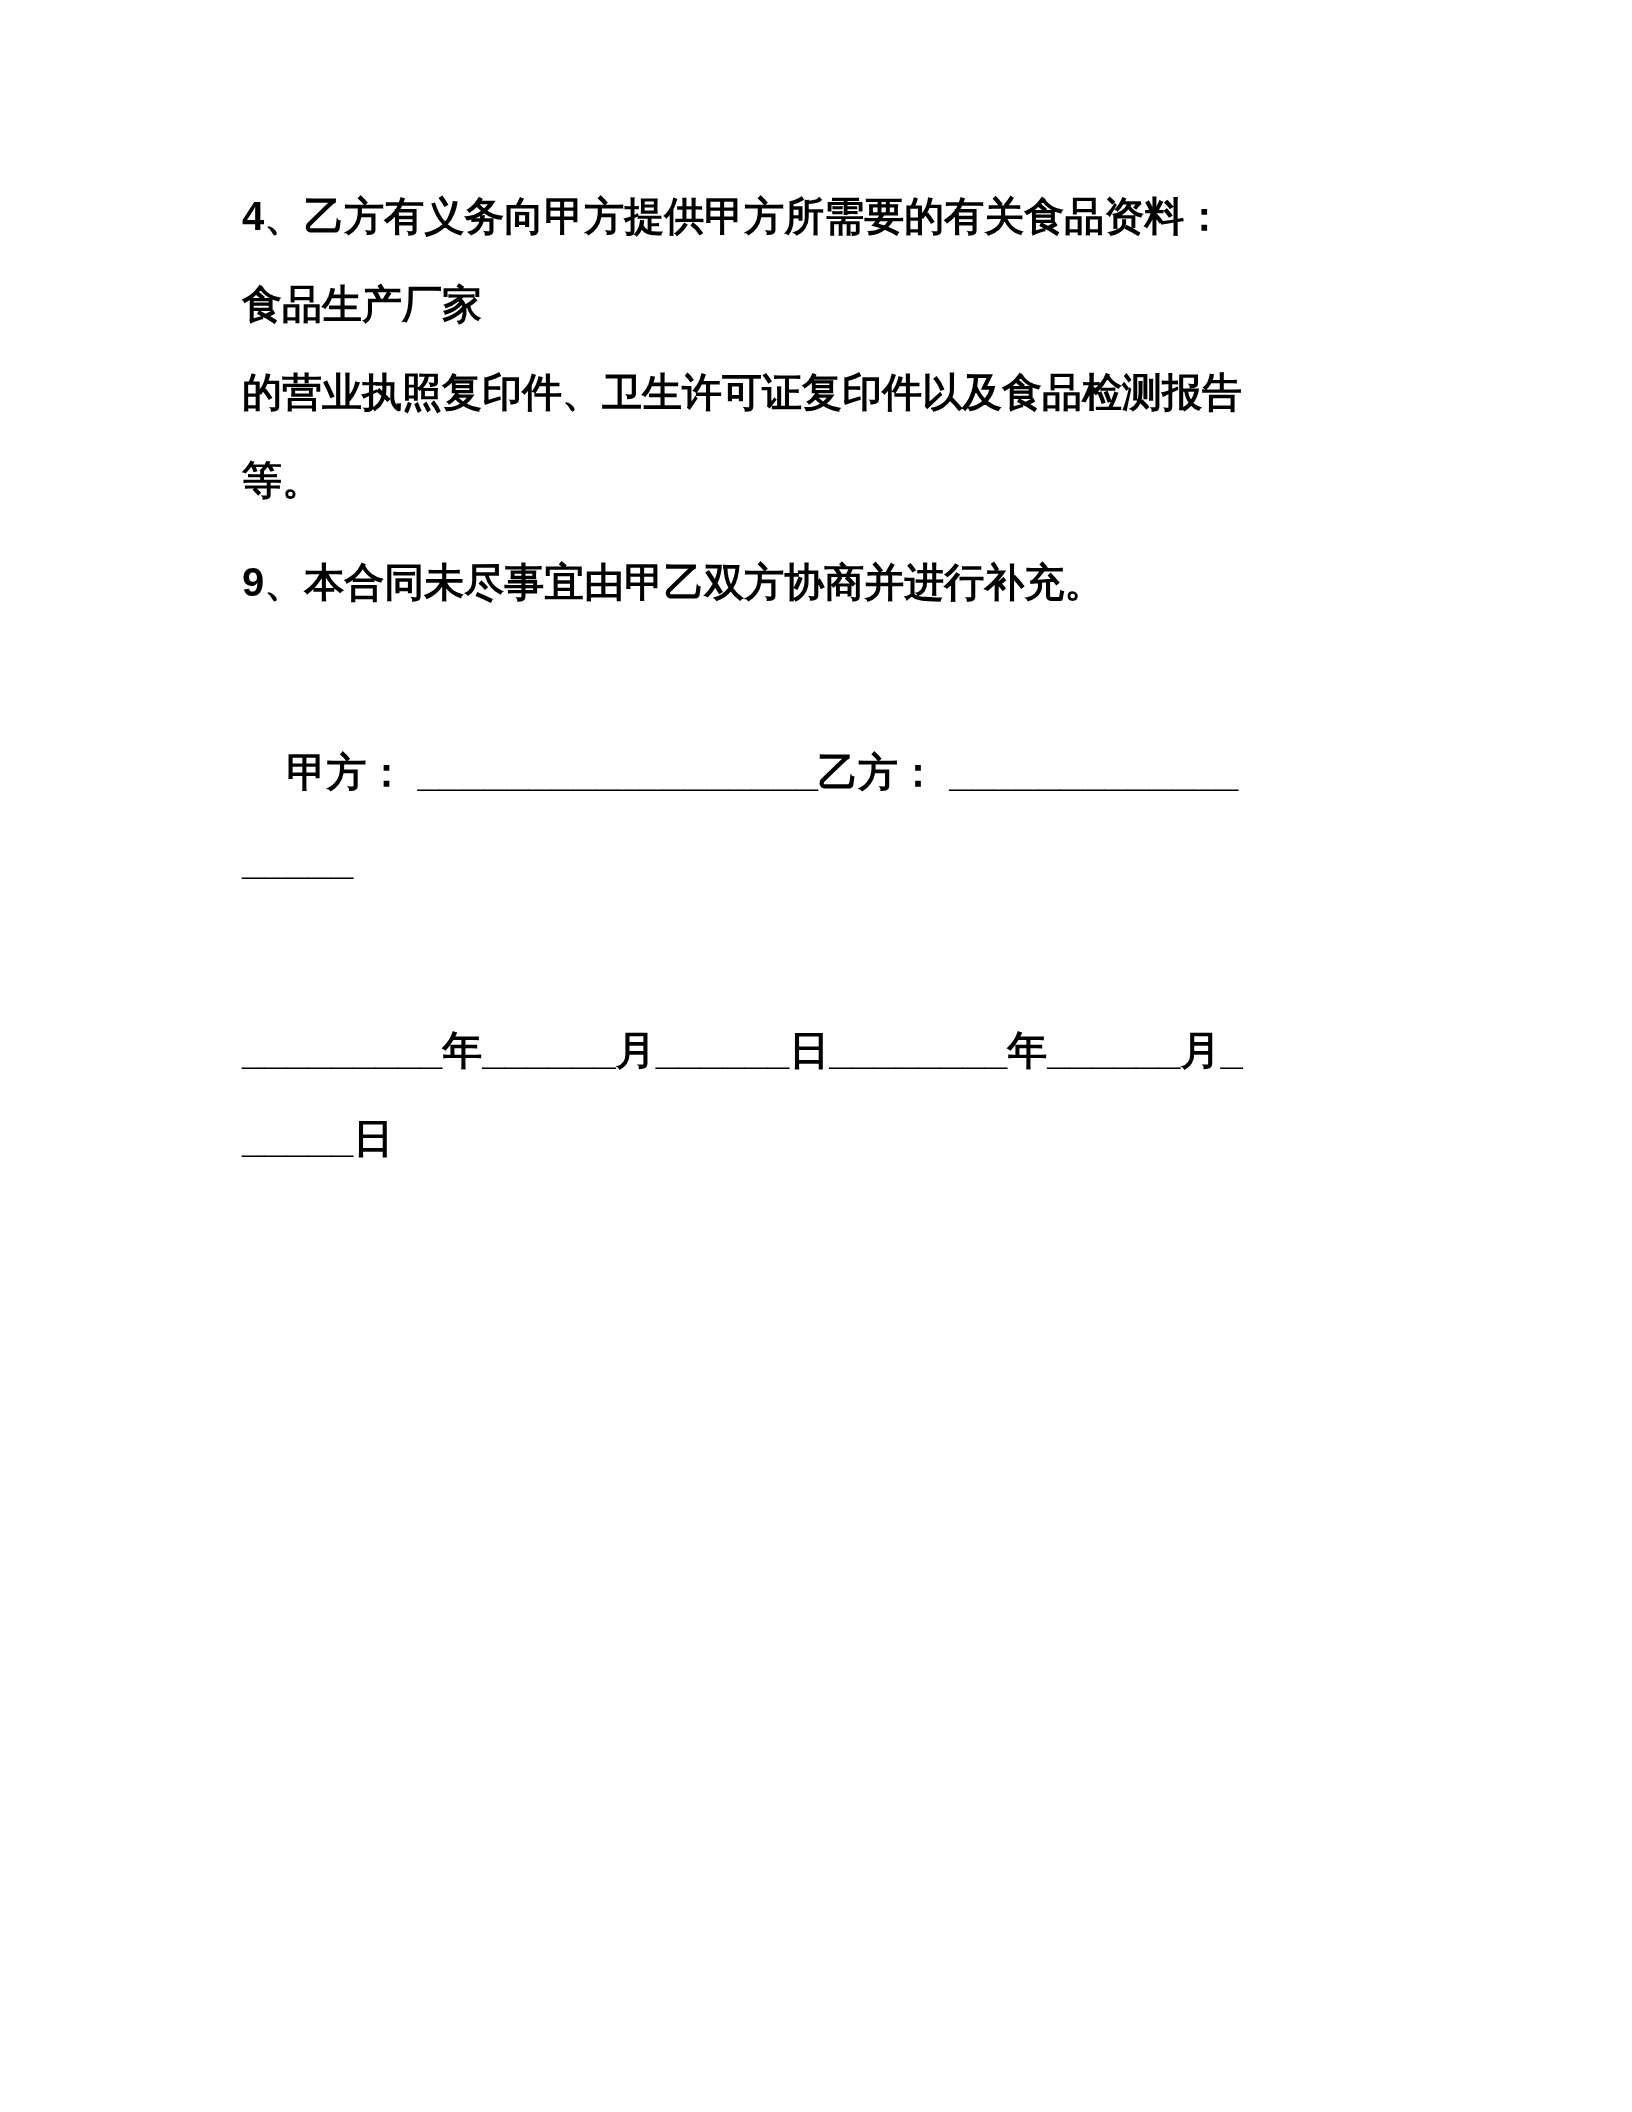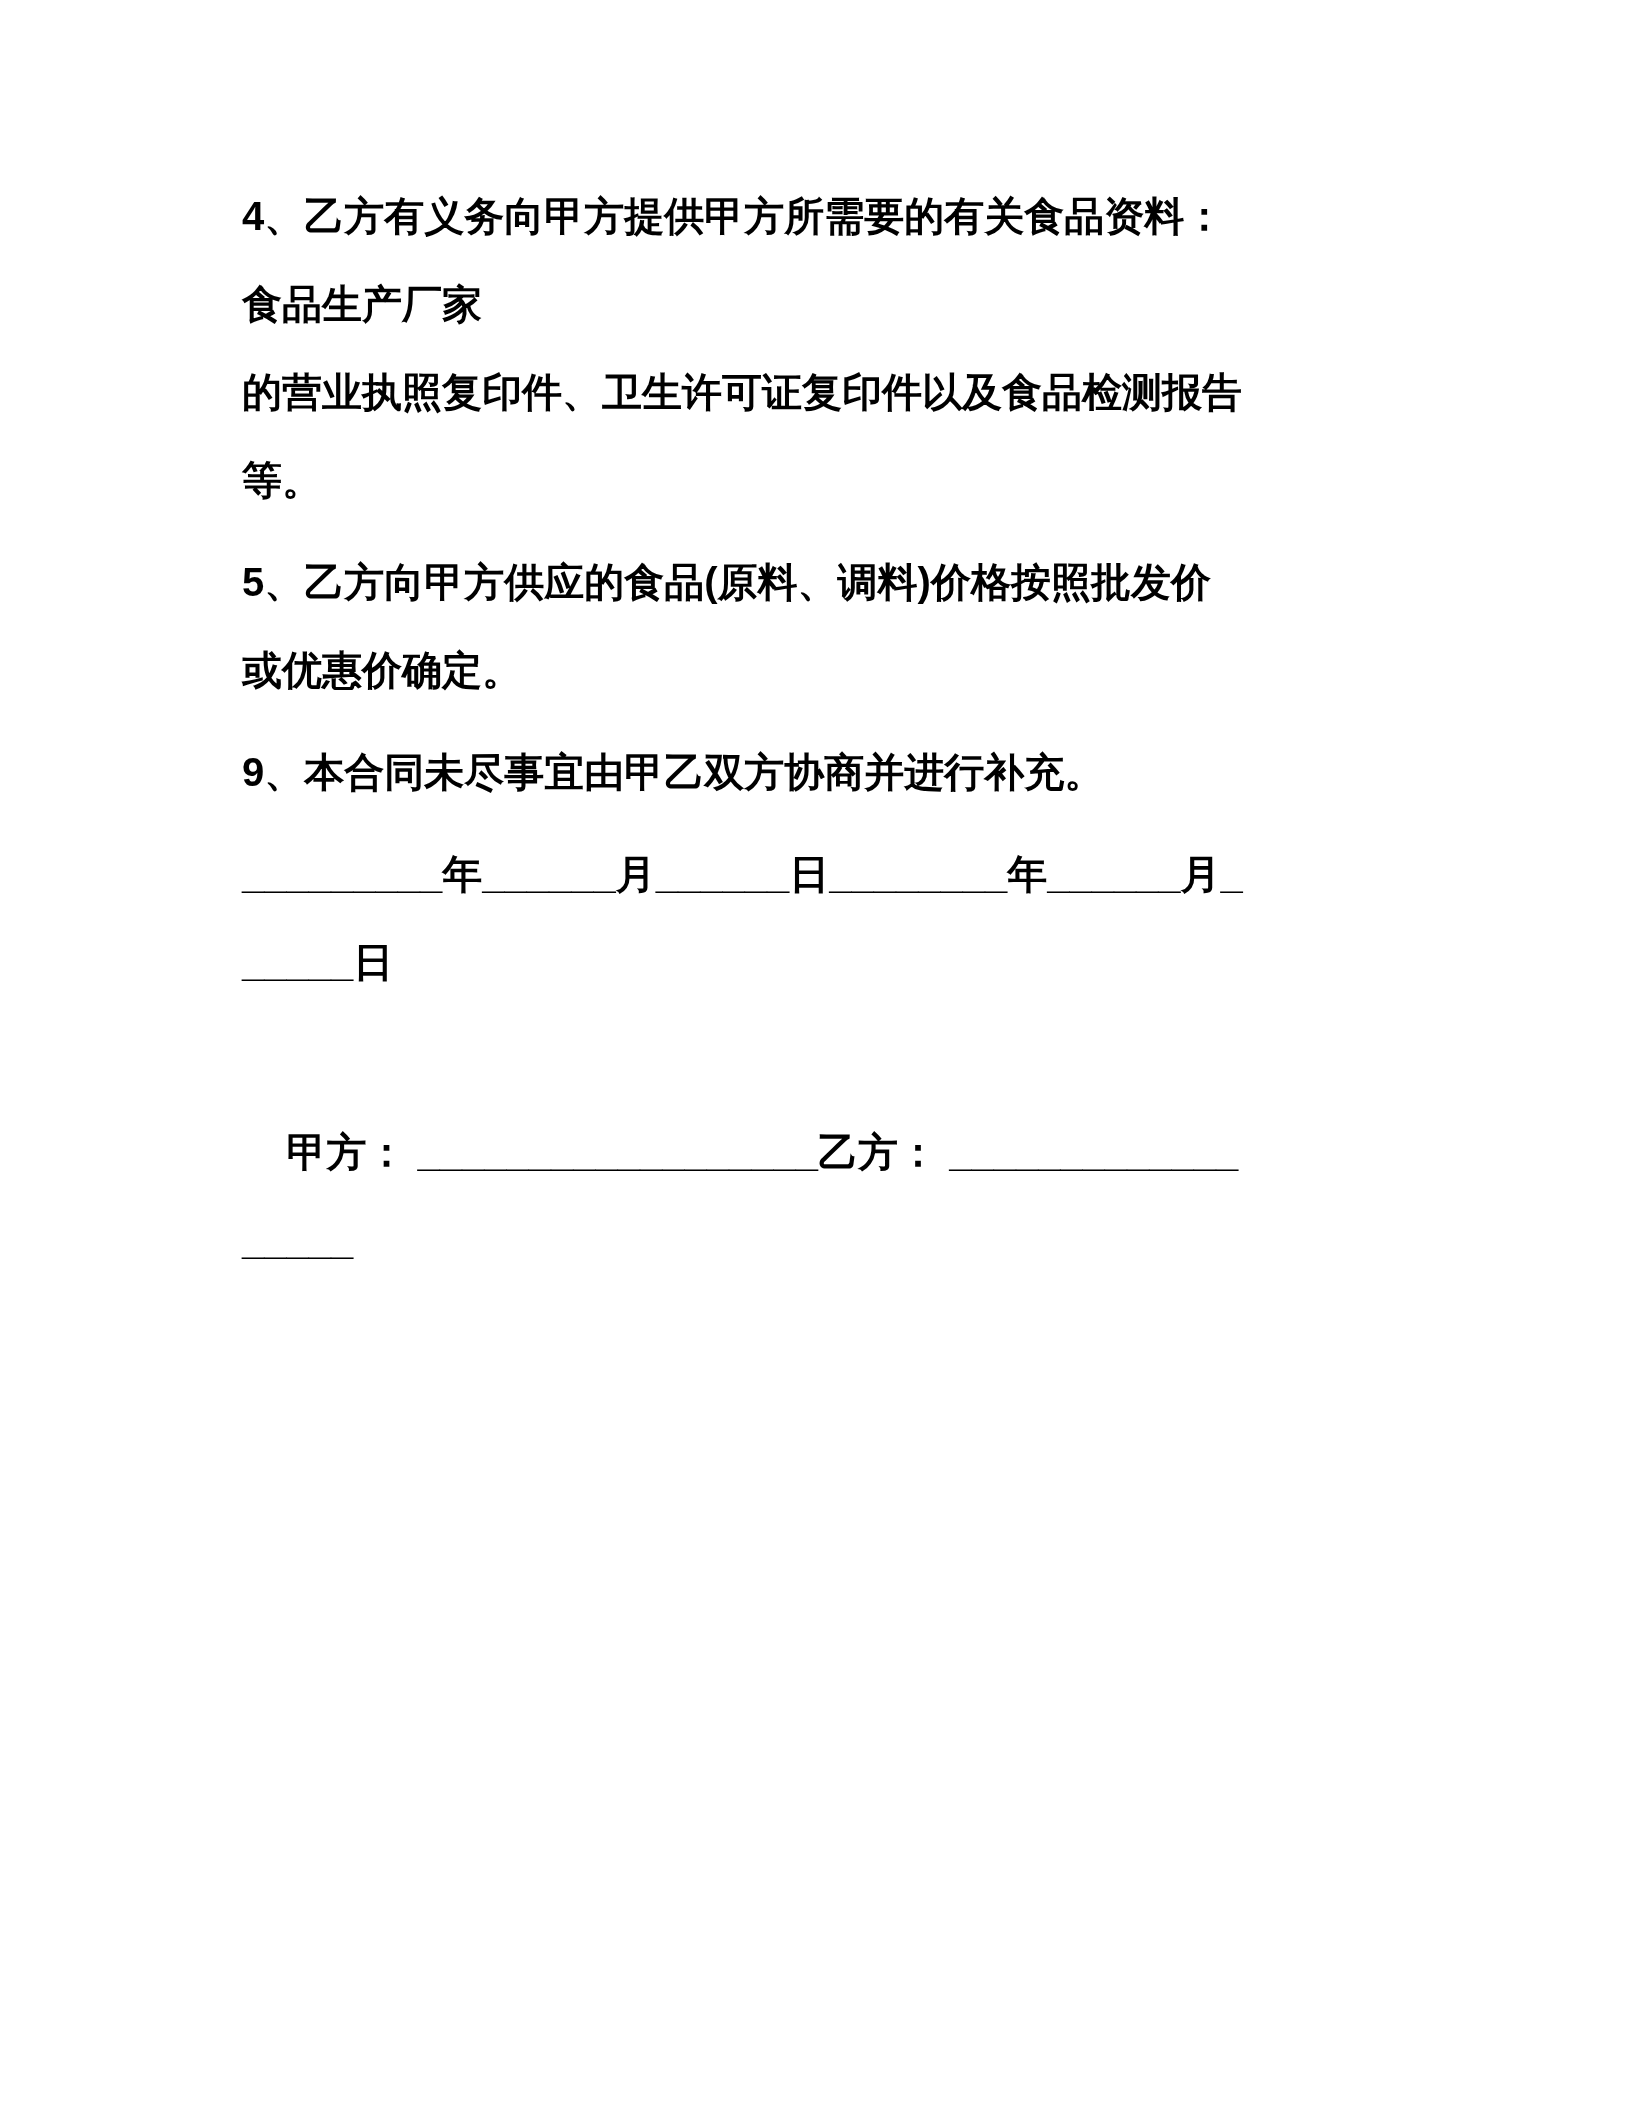--- a/index.html
+++ b/index.html
@@ -31,25 +31,24 @@
   }
 </style>
 </head>
 <body>
 
 <div class="page">
 
   <p class="para">4、乙方有义务向甲方提供甲方所需要的有关食品资料：食品生产厂家
 的营业执照复印件、卫生许可证复印件以及食品检测报告等。</p>
 
-  <p class="para">5、乙方向甲方供应的食品(原料、调料)价格按照批发价或优惠价确定。</p>
 
 
   <p class="para">9、本合同未尽事宜由甲乙双方协商并进行补充。</p>
 
 
-  <p class="para">_________年______月______日________年______月______日</p>
-
   <p class="para">
     <span class="inline-seg">甲方： </span><span class="inline-seg">__________________</span><span class="inline-seg">乙方： </span><span class="inline-seg">__________________</span>
   </p>
 
+  <p class="para">_________年______月______日________年______月______日</p>
+
 </div>
 
 </body></html>

